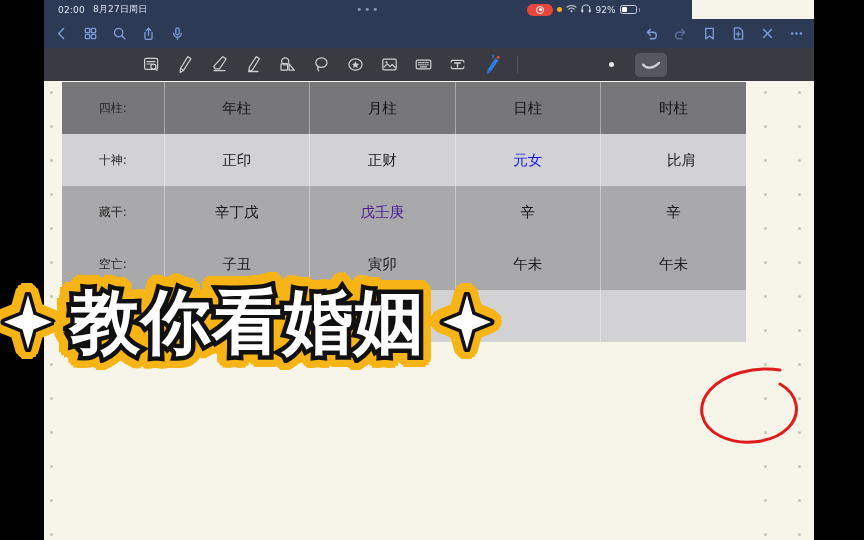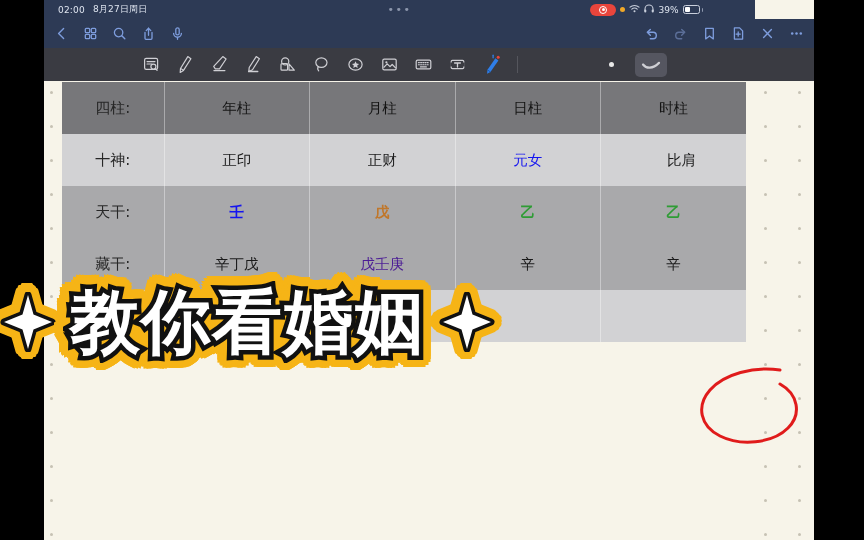--- a/index.html
+++ b/index.html
@@ -20,21 +20,21 @@
     position: absolute;
     left: 44px; top: 0px;
     width: 770px; height: 540px;
     background: #f7f4e9;
     overflow: hidden;
   }
 
   
   #statusbar {
     position: absolute; left: 0; top: 0;
-    width: 711px; height: 19px;
+    width: 648px; height: 19px;
     background: #2d3a55;
     color: #dfe5f0;
     font-size: 9.5px;
     display: flex; align-items: center;
   }
   .sb-left { position: absolute; left: 14px; display: flex; gap: 8px; align-items: center;
              letter-spacing: .2px; font-size: 9px; }
   .sb-center { position: absolute; left: 0; right: 0; text-align: center;
                color: #8d97ad; font-size: 11px; letter-spacing: 1.5px; line-height: 9px;}
   .sb-right { position: absolute; right: 52px; display: flex; gap: 4px; align-items: center;
@@ -111,21 +111,21 @@
   #table td {
     height: 52px;
     text-align: center;
     vertical-align: middle;
     font-size: 14.5px;
     color: #1a1a1a;
     border-right: 1px solid rgba(255,255,255,.38);
     font-family: "DejaVu Sans", "Liberation Sans", sans-serif;
   }
   #table td:last-child { border-right: none; }
-  #table .lbl { width: 102px; font-size: 15px; color: #272727; }
+  #table .lbl { width: 102px; font-size: 12px; color: #272727; }
   tr.rhead td { background: #77777a; color: #141414; }
   tr.rlight td { background: #d2d2d4; }
   tr.rdark  td { background: #a9a9ab; }
   td.big { font-size: 27px; font-weight: 700; }
   td.sm  { font-size: 12.5px; }
 
   
   #redcircle {
     position: absolute; left: 640px; top: 283px;
     width: 115px; height: 86px;
@@ -191,21 +191,21 @@
               <circle cx="5.5" cy="7.3" r="1" fill="#c9cfdc"></circle>
             </svg>
         </span>
         <span>
           <svg width="10" height="9" viewBox="0 0 10 9">
               <path d="M1 6.2V5a4 4 0 018 0v1.2" stroke="#c9cfdc" stroke-width="1.1" fill="none" stroke-linecap="round"></path>
               <rect x="0.2" y="5.4" width="2.1" height="3.2" rx="1" fill="#c9cfdc"></rect>
               <rect x="7.7" y="5.4" width="2.1" height="3.2" rx="1" fill="#c9cfdc"></rect>
             </svg>
         </span>
-        <span>39%</span>
+        <span>92%</span>
         <span class="batt">
           <span class="batt-body">
               <span class="batt-fill" style="width: 39%;"></span>
             </span>
           <span class="batt-cap"></span>
         </span>
       </div>
     </div>
 
     <div id="navbar">
@@ -424,32 +424,32 @@
               <td style="color: rgb(20, 20, 20);">时柱</td>
             </tr>
             <tr class="rlight">
               <td class="lbl">十神:</td>
               <td style="color: rgb(26, 26, 26);">正印</td>
               <td style="color: rgb(26, 26, 26);">正财</td>
               <td style="color: rgb(20, 20, 240);">元女</td>
               <td style="color: rgb(26, 26, 26); padding-left: 16px;">比肩</td>
             </tr>
             <tr class="rdark">
-              <td class="lbl">天干:</td>
-              <td class="big" style="color: rgb(20, 20, 240);">壬</td>
-              <td class="big" style="color: rgb(192, 119, 43);">戊</td>
-              <td class="big" style="color: rgb(47, 156, 53);">乙</td>
-              <td class="big" style="color: rgb(47, 156, 53);">乙</td>
-            </tr>
-            <tr class="rdark">
               <td class="lbl">藏干:</td>
               <td class="sm" style="color: rgb(26, 26, 26);">辛丁戊</td>
               <td class="sm" style="color: #4c1d95;">戊壬庚</td>
               <td class="sm" style="color: rgb(26, 26, 26);">辛</td>
               <td class="sm" style="color: rgb(26, 26, 26);">辛</td>
+            </tr>
+            <tr class="rdark">
+              <td class="lbl">空亡:</td>
+              <td style="color: rgb(26, 26, 26);">子丑</td>
+              <td style="color: rgb(26, 26, 26);">寅卯</td>
+              <td style="color: rgb(26, 26, 26);">午未</td>
+              <td style="color: rgb(26, 26, 26);">午未</td>
             </tr>
             <tr class="rlight">
               <td class="lbl"></td>
               <td style="color: rgb(26, 26, 26);"></td>
               <td style="color: #4c1d95;">丧门</td>
               <td style="color: rgb(26, 26, 26);"></td>
               <td style="color: rgb(26, 26, 26);"></td>
             </tr>
           </tbody>
       </table>

